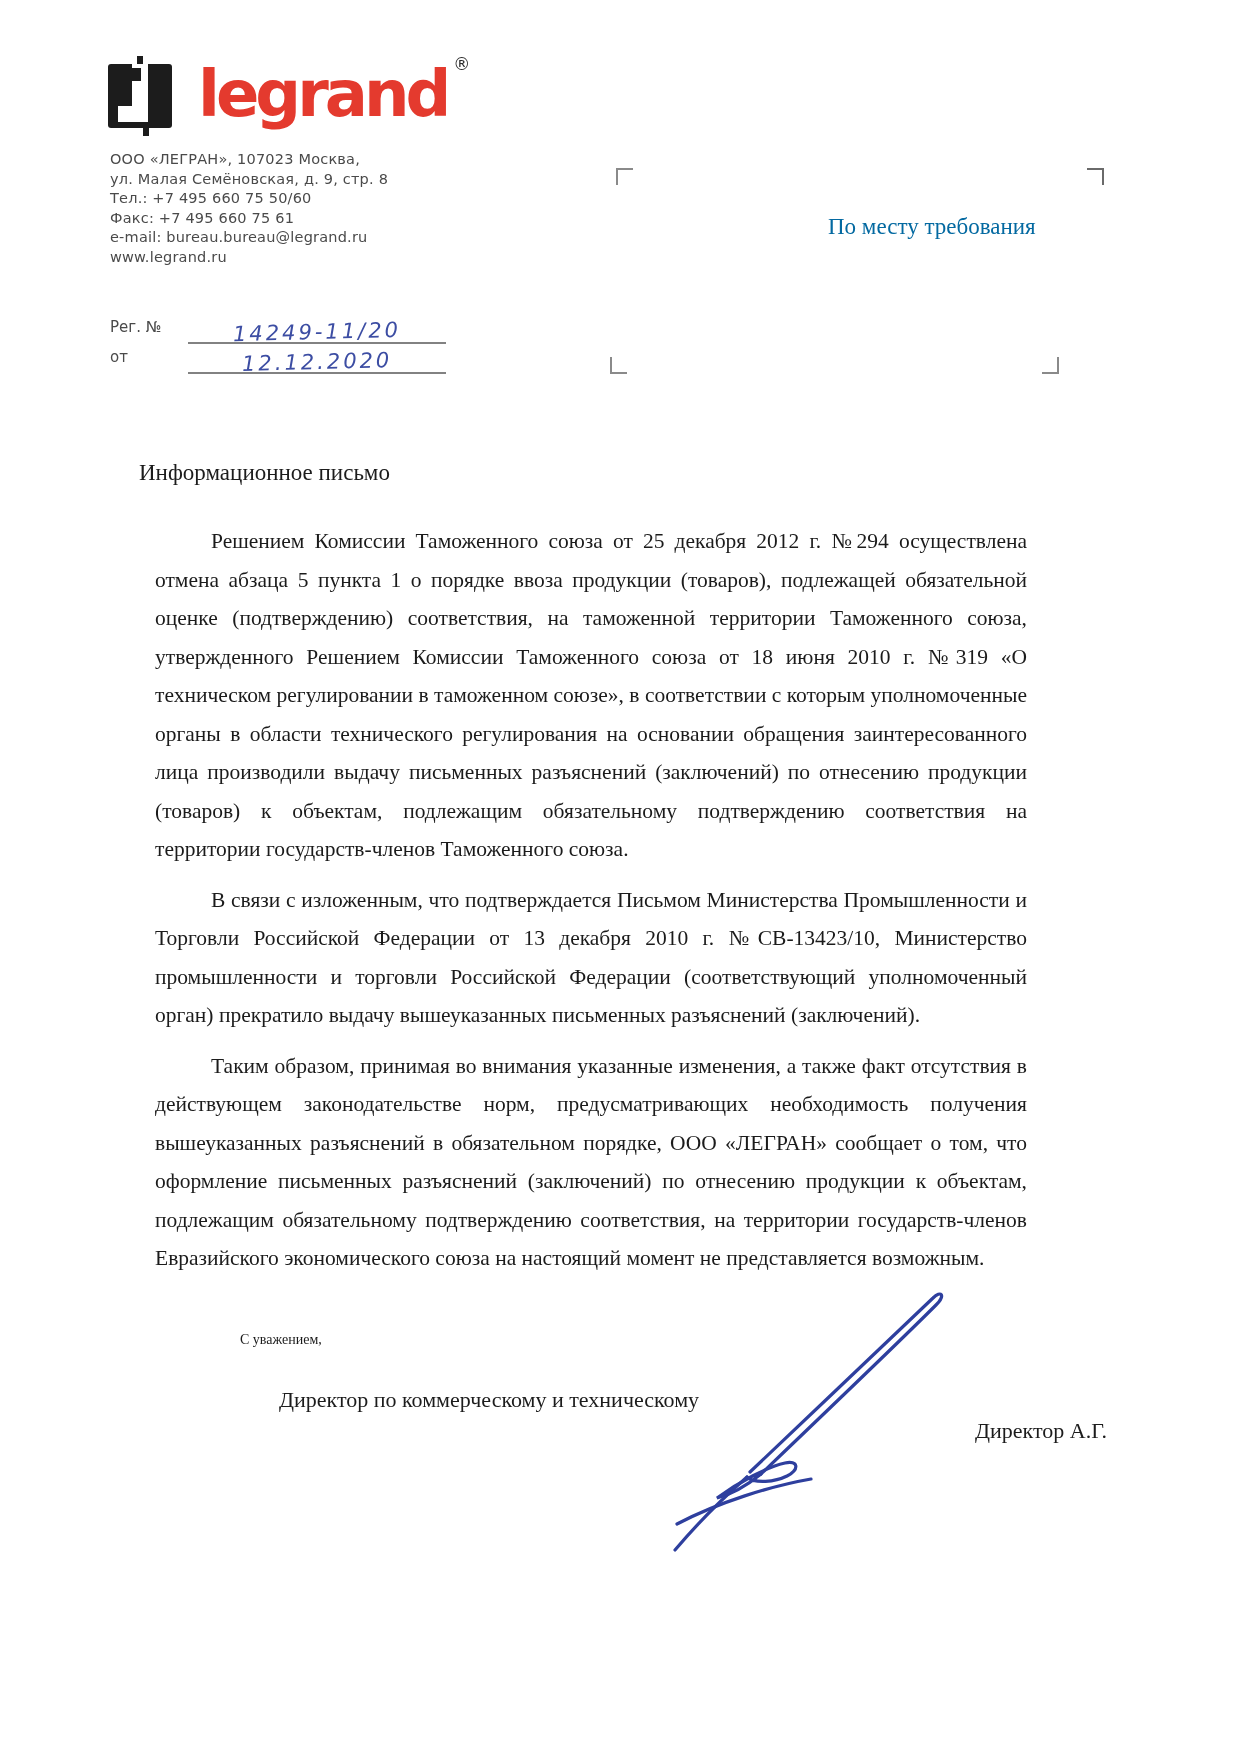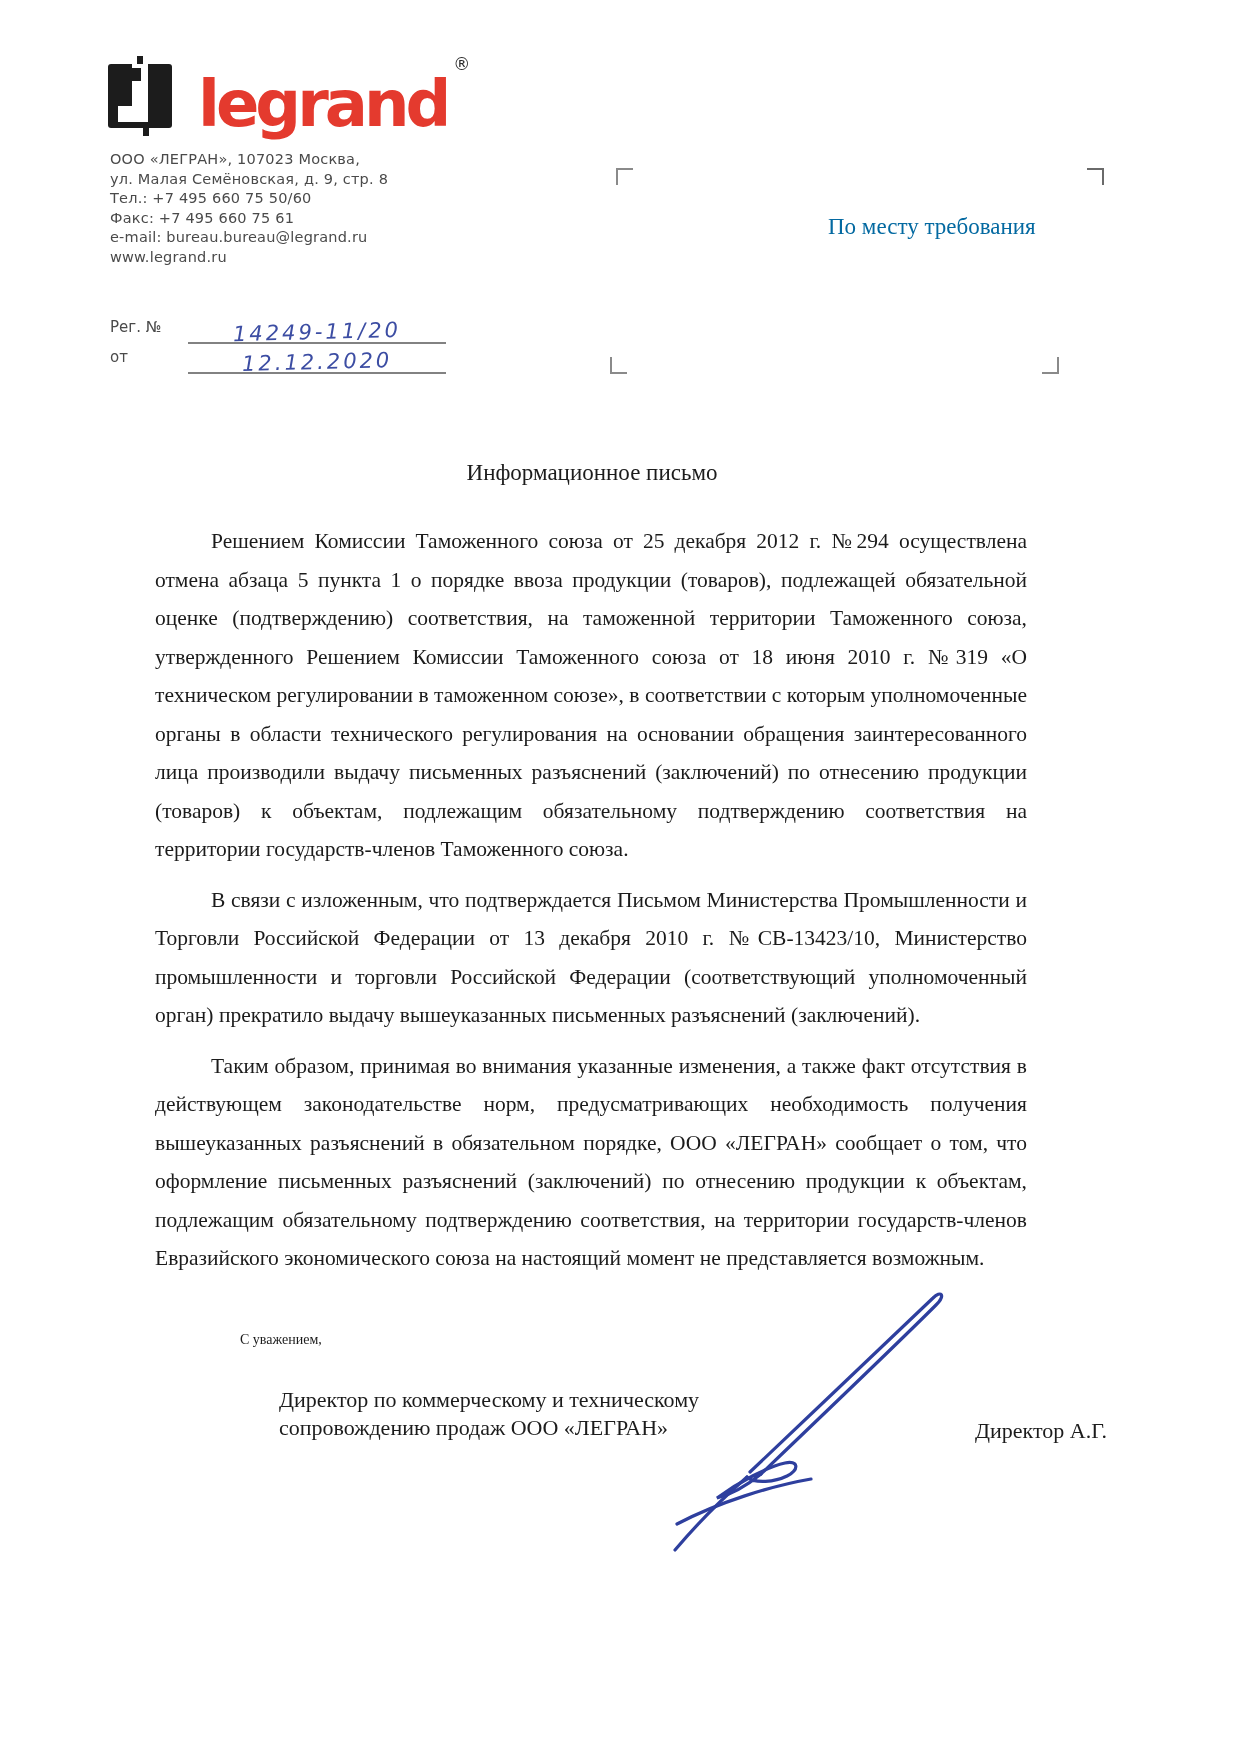--- a/index.html
+++ b/index.html
@@ -28,21 +28,21 @@
   }
   .logo-icon { display: block; margin-top: 4px; }
   .brand-word {
     font-family: "DejaVu Sans", "Liberation Sans", sans-serif;
     font-weight: 700;
     font-size: 64px;
     line-height: 64px;
     letter-spacing: -4px;
     color: #e43a2e;
     margin-left: 14px;
-    margin-top: 20px;
+    margin-top: 10px;
   }
   .reg-mark {
     font-family: "DejaVu Sans", sans-serif;
     font-size: 17px;
     color: #2a2a2a;
     margin-left: 6px;
     margin-top: 2px;
   }
 
   
@@ -94,24 +94,24 @@
     position: absolute;
     left: 828px;
     top: 214px;
     font-size: 23px;
     color: #0369a1;
   }
 
   
   .letter-title {
     position: absolute;
-    left: 156px;
+    left: 139px;
     top: 460px;
     width: 872px;
-    text-align: center;
+    text-align: left;
     font-size: 23px;
     font-weight: 400;
     margin: 0;
   }
   .body-text {
     position: absolute;
     left: 155px;
     top: 522px;
     width: 872px;
   }
@@ -203,21 +203,20 @@
 
   <div class="body-text">
     <p>Решением Комиссии Таможенного союза от 25 декабря 2012 г. №294 осуществлена отмена абзаца 5 пункта 1 о порядке ввоза продукции (товаров), подлежащей обязательной оценке (подтверждению) соответствия, на таможенной территории Таможенного союза, утвержденного Решением Комиссии Таможенного союза от 18 июня 2010 г. №319 «О техническом регулировании в таможенном союзе», в соответствии с которым уполномоченные органы в области технического регулирования на основании обращения заинтересованного лица производили выдачу письменных разъяснений (заключений) по отнесению продукции (товаров) к объектам, подлежащим обязательному подтверждению соответствия на территории государств-членов Таможенного союза.</p>
     <p>В связи с изложенным, что подтверждается Письмом Министерства Промышленности и Торговли Российской Федерации от 13 декабря 2010 г. №СВ-13423/10, Министерство промышленности и торговли Российской Федерации (соответствующий уполномоченный орган) прекратило выдачу вышеуказанных письменных разъяснений (заключений).</p>
     <p>Таким образом, принимая во внимания указанные изменения, а также факт отсутствия в действующем законодательстве норм, предусматривающих необходимость получения вышеуказанных разъяснений в обязательном порядке, ООО «ЛЕГРАН» сообщает о том, что оформление письменных разъяснений (заключений) по отнесению продукции к объектам, подлежащим обязательному подтверждению соответствия, на территории государств-членов Евразийского экономического союза на настоящий момент не представляется возможным.</p>
   </div>
 
   <div class="closing">С уважением,</div>
   <div class="signer-title">
     <div>Директор по коммерческому и техническому</div>
-    <div>сопровождению продаж ООО «ЛЕГРАН»</div>
   </div>
 
   <svg class="signature-svg" width="330" height="290" viewBox="0 0 330 290" xmlns="http://www.w3.org/2000/svg">
     <g fill="none" stroke="#2e3f9e" stroke-width="3.2" stroke-linecap="round">
       <path d="M 115 200 C 170 148, 260 62, 298 26 C 306 18, 311 23, 301 33 C 262 72, 172 158, 126 202"></path>
       <path d="M 126 202 C 110 215, 94 223, 82 226 C 104 210, 132 195, 150 191 C 163 188, 165 197, 152 204 C 140 210, 120 212, 112 205"></path>
       <path d="M 112 205 C 88 226, 62 252, 40 278"></path>
       <path d="M 42 252 C 84 230, 136 214, 176 207"></path>
     </g>
   </svg>

